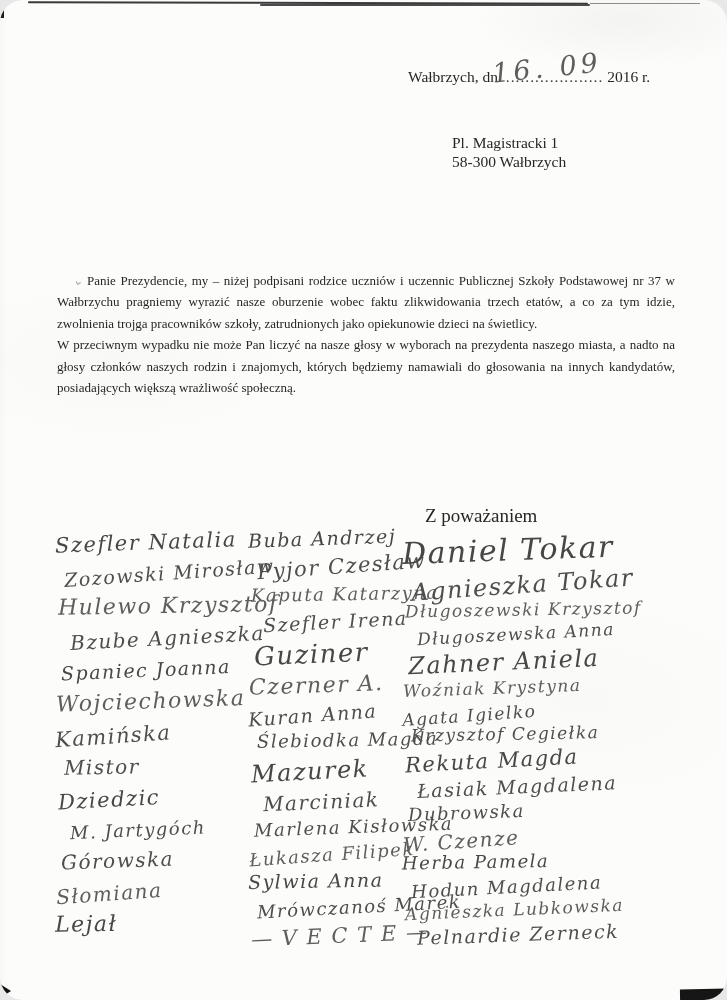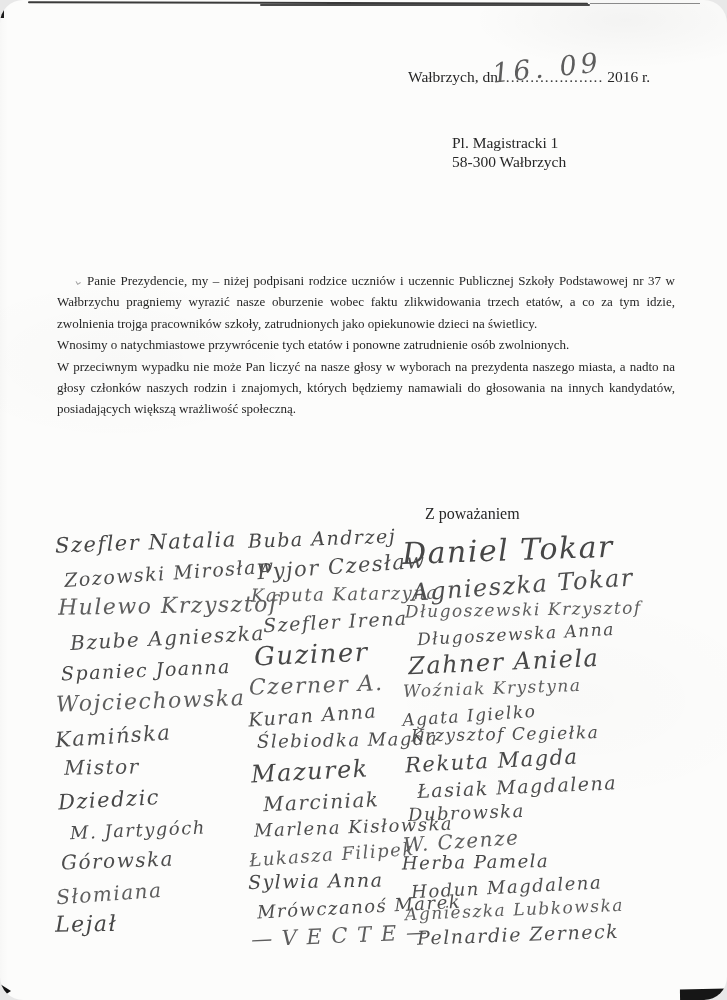--- a/index.html
+++ b/index.html
@@ -47,21 +47,21 @@
   
   .body-text{position:absolute;top:270px;left:57px;width:618px;font-size:13px;line-height:21.4px;text-align:justify;}
   .body-text p{margin:0;}
   .body-text p.indented{text-indent:30px;}
   .stray-mark{
     position:absolute;top:276px;left:76px;color:#9a9a9a;font-size:13px;
     transform:rotate(105deg);font-family:"DejaVu Sans", sans-serif;
   }
 
   
-  .closing{position:absolute;top:505px;left:425px;font-size:16px;}
+  .closing{position:absolute;top:505px;left:425px;font-size:19px;}
 
   
   .sig-col{position:absolute;display:flex;flex-direction:column;}
   .sig{
     font-family:"DejaVu Serif", serif;font-style:italic;
     color:var(--sig-ink);white-space:nowrap;line-height:1.02;
     letter-spacing:1.5px;
   }
   .sig-col .sig:nth-child(3n){color:#5e5e5e;}
   .sig-col .sig:nth-child(4n+1){color:#474747;}
@@ -91,21 +91,20 @@
 
   <div class="addressee">
       <div>Pl. Magistracki 1</div>
       <div>58-300 Wałbrzych</div>
     </div>
 
   <span class="stray-mark">›</span>
 
   <div class="body-text">
     <p class="indented">Panie Prezydencie, my – niżej podpisani rodzice uczniów i uczennic Publicznej Szkoły Podstawowej nr 37 w Wałbrzychu pragniemy wyrazić nasze oburzenie wobec faktu zlikwidowania trzech etatów, a co za tym idzie, zwolnienia trojga pracowników szkoły, zatrudnionych jako opiekunowie dzieci na świetlicy.</p>
-    <p>Wnosimy o natychmiastowe przywrócenie tych etatów i ponowne zatrudnienie osób zwolnionych.</p>
     <p>W przeciwnym wypadku nie może Pan liczyć na nasze głosy w wyborach na prezydenta naszego miasta, a nadto na głosy członków naszych rodzin i znajomych, których będziemy namawiali do głosowania na innych kandydatów, posiadających większą wrażliwość społeczną.</p>
   </div>
 
   <div class="closing">Z poważaniem</div>
 
   <div class="sig-col col-left">
       <div class="sig" style="font-size: 21px; transform: rotate(-2deg); margin-left: 0px;">Szefler Natalia</div>
       <div class="sig" style="font-size: 19px; transform: rotate(-4deg); margin-left: 9px;">Zozowski Mirosław</div>
       <div class="sig" style="font-size: 22px; transform: rotate(-1deg); margin-left: 3px;">Hulewo Krzysztof</div>
       <div class="sig" style="font-size: 20px; transform: rotate(-3deg); margin-left: 15px;">Bzube Agnieszka</div>

